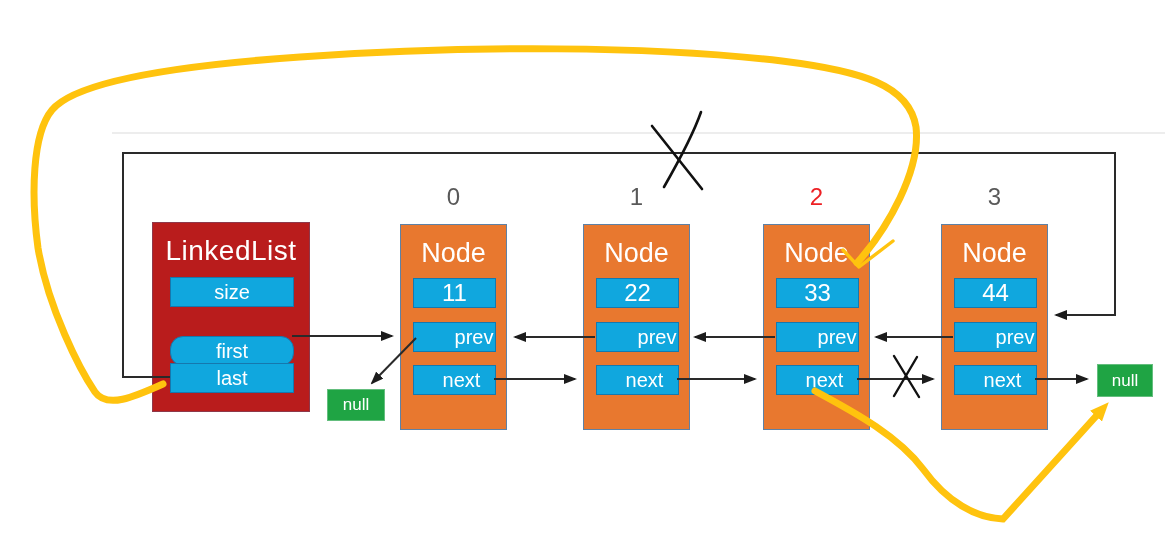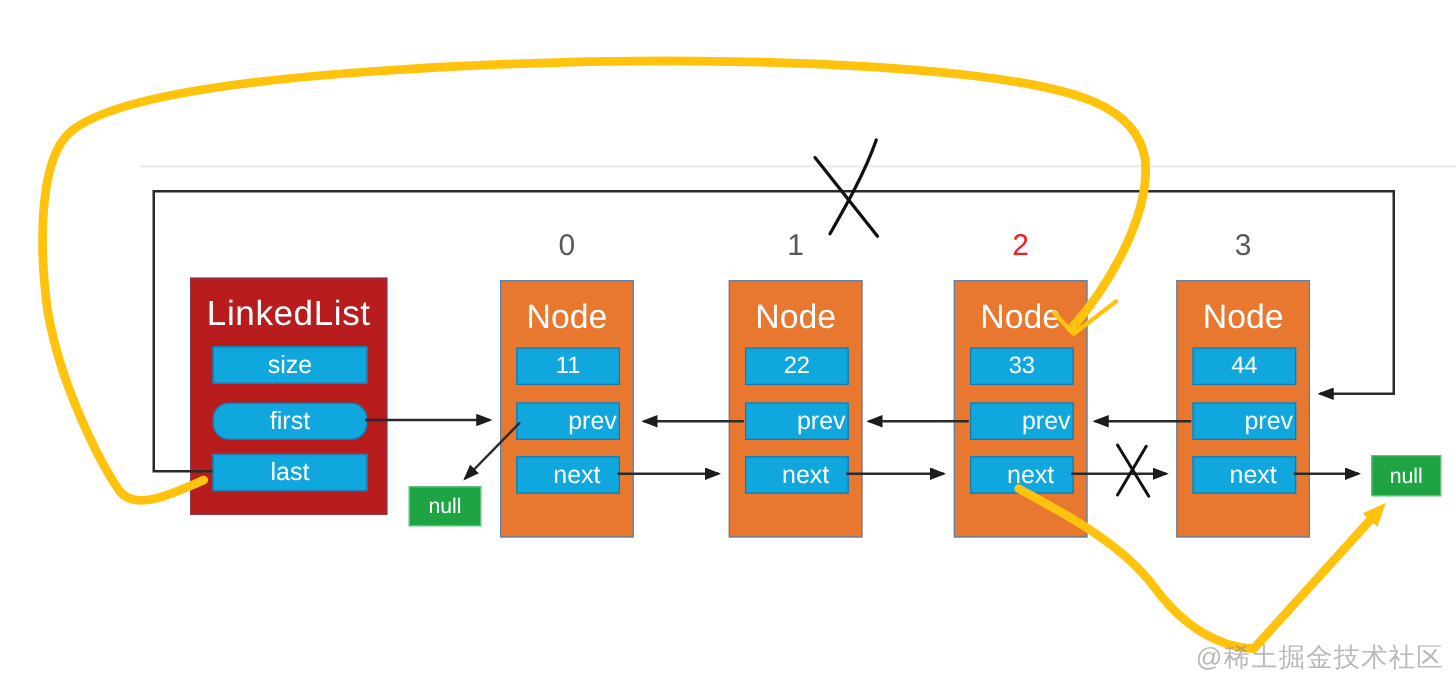--- a/index.html
+++ b/index.html
@@ -18,33 +18,33 @@
     display:flex;align-items:center;justify-content:center;
     color:#fff;font-size:28px;letter-spacing:.5px;
   }
   .cell{
     position:absolute;display:flex;align-items:center;justify-content:center;
     background:#10A7DE;border:1.5px solid #1578AE;box-sizing:border-box;
     color:#fff;font-size:20px;
   }
   .ll-cell{left:17px;width:124px;height:30px;}
   .ll-size{top:54px;}
-  .ll-first{top:99px;border-radius:13px;}
+  .ll-first{top:113px;border-radius:13px;}
   .ll-last{top:140px;}
   .node{
     position:absolute;top:224px;width:107px;height:206px;
     background:#E8782F;border:1px solid #5E81A5;box-sizing:border-box;
   }
   .node-title{
     position:absolute;left:0;top:10px;width:100%;height:36px;
     display:flex;align-items:center;justify-content:center;
     color:#fff;font-size:27px;
   }
   .n-cell{left:12px;width:83px;height:30px;}
-  .n-val{top:53px;font-size:19px;}
+  .n-val{top:53px;font-size:24px;}
   .n-prev{top:97px;padding-left:39px;}
   .n-next{top:140px;padding-left:14px;}
   .nullbox{
     position:absolute;display:flex;align-items:center;justify-content:center;
     background:#1FA444;border:1px solid #64BE7E;box-sizing:border-box;
     color:#fff;font-size:17px;
   }
   .null-left{left:327px;top:389px;width:58px;height:32px;}
   .null-right{left:1097px;top:364px;width:56px;height:33px;}
   .idx{
@@ -150,14 +150,13 @@
 
     <path d="M163,384 C134,397 107,409 95,392 C80,370 48,308 38,248
              C31,196 32,134 52,110 C75,82 170,66 300,57
              C470,45 655,46 782,61 C862,71 909,85 916,127
              C921,170 888,228 857,263" fill="none" stroke="#FFC30E" stroke-width="7" stroke-linecap="round"></path>
     <path d="M843,250 L859,267 L893,241" fill="none" stroke="#FFC30E" stroke-width="3.4" stroke-linecap="round" stroke-linejoin="round"></path>
 
     <path d="M815,391 C858,414 899,437 923,469 C947,502 976,518 1003,519 L1098,414" fill="none" stroke="#FFC30E" stroke-width="7" stroke-linecap="round" marker-end="url(#ay)"></path>
   </svg>
 
-  <div class="watermark wm">@稀土掘金技术社区</div>
 </div>
 
 </body></html>

